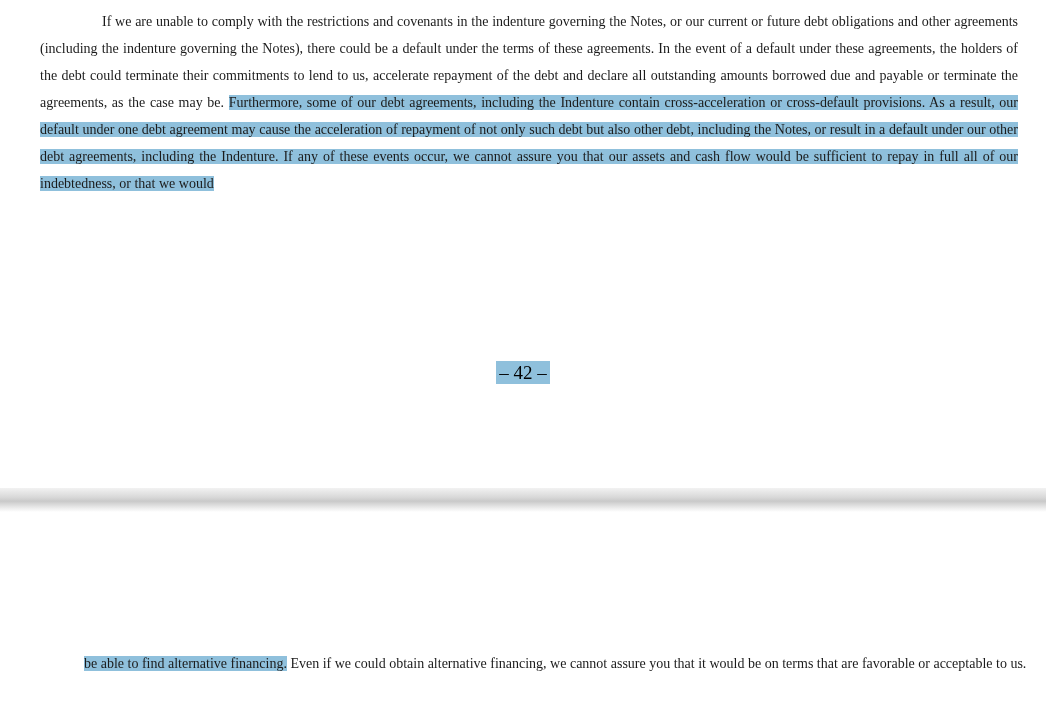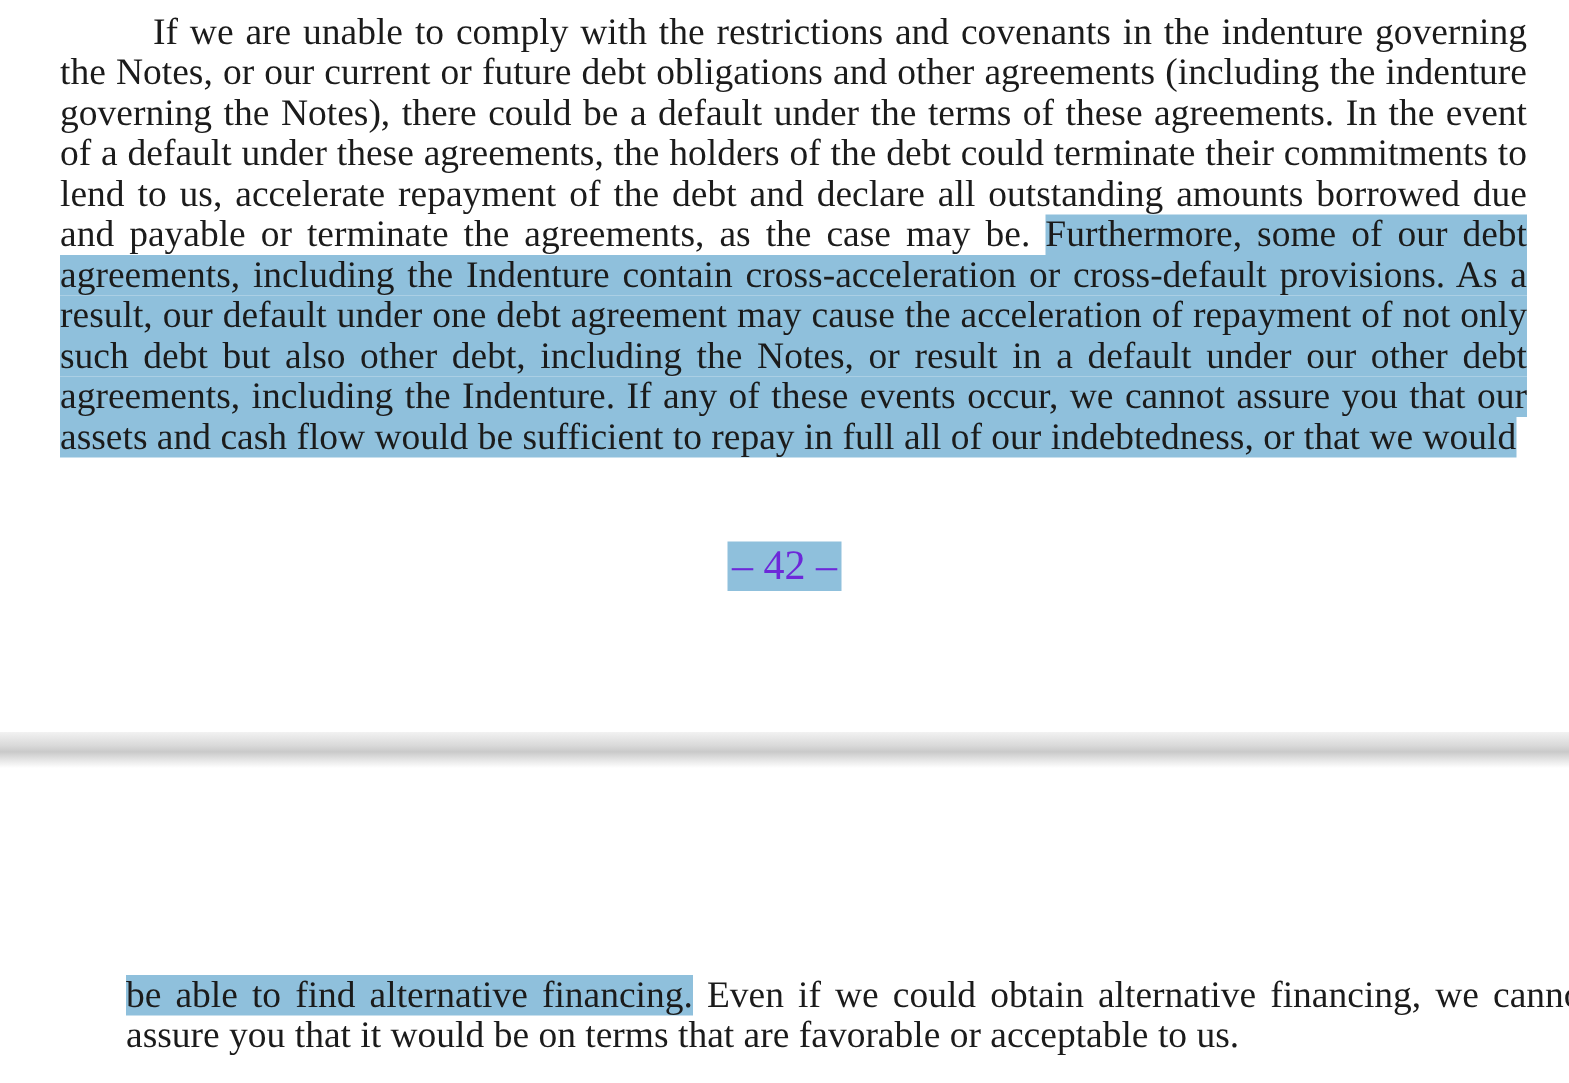--- a/index.html
+++ b/index.html
@@ -35,21 +35,21 @@
     background: linear-gradient(to bottom, #f2f2f2 0%, #d9d9d9 38%, #c9c9c9 55%, #e8e8e8 80%, #ffffff 100%);
   }
   .page-bottom {
     top: 512px;
     height: 210px;
   }
   .body-text {
     position: absolute;
     left: 40px;
     width: 978px;
-    font-size: 25px;
+    font-size: 14px;
     line-height: 27px;
     text-align: justify;
     text-justify: inter-word;
     color: #1b1b1b;
   }
   #para-top { top: 8px; }
   #para-bottom { top: 138px; margin-left: 44px; }
   .indent {
     display: inline-block;
     width: 62px;
@@ -61,24 +61,24 @@
     -webkit-box-decoration-break: clone;
   }
   .page-number-wrap {
     position: absolute;
     left: 0;
     top: 362px;
     width: 1046px;
     text-align: center;
   }
   .page-number {
-    font-size: 28px;
+    font-size: 19px;
     background: #8fc0dc;
     padding: 1px 3px;
-    color: #6d28d9;
+    color: #000000;
   }
 </style>
 </head>
 <body>
 
 <div class="page page-top">
 
   <div class="body-text" id="para-top">
     <span class="indent"></span><span>If we are unable to comply with the restrictions and covenants in the indenture governing the Notes, or our current or future debt obligations and other agreements (including the indenture governing the Notes), there could be a default under the terms of these agreements. In the event of a default under these agreements, the holders of the debt could terminate their commitments to lend to us, accelerate repayment of the debt and declare all outstanding amounts borrowed due and payable or terminate the agreements, as the case may be. </span><span class="hl">Furthermore, some of our debt agreements, including the Indenture contain cross-acceleration or cross-default provisions. As a result, our default under one debt agreement may cause the acceleration of repayment of not only such debt but also other debt, including the Notes, or result in a default under our other debt agreements, including the Indenture. If any of these events occur, we cannot assure you that our assets and cash flow would be sufficient to repay in full all of our indebtedness, or that we would</span>
   </div>

